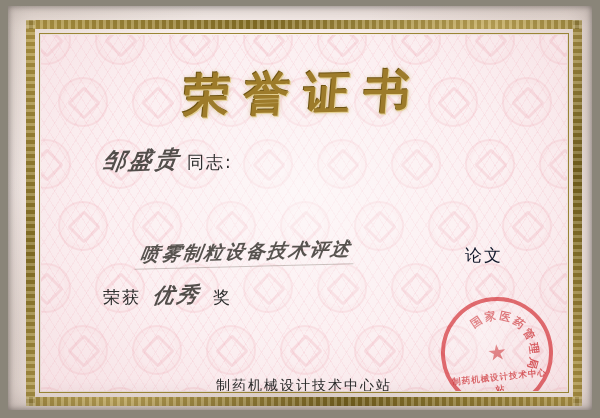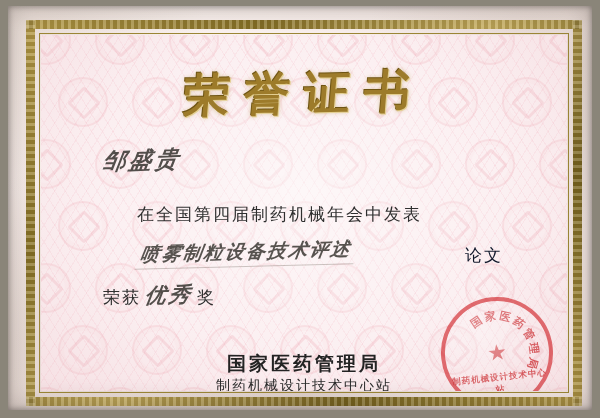--- a/index.html
+++ b/index.html
@@ -165,21 +165,21 @@
     font-size: 19px; letter-spacing: 2px; color: #3b3833;
     transform: skewX(-10deg) rotate(-1.5deg);
     opacity: .85;
     border-bottom: 1px solid rgba(90,80,70,.35);
     padding: 0 4px 1px 4px;
   }
   .lunwen { font-size: 17px; letter-spacing: 2px; color:#0f172a; }
 
   .award-row {
     top: 246px; left: 62px;
-    display: flex; align-items: flex-end; gap: 4px;
+    display: flex; align-items: flex-end; gap: 12px;
   }
   .award-label { font-size: 17px; letter-spacing: 2px; color:#2f2f2f; }
   .award-hand { font-size: 21px; }
   .award-suffix { font-size: 17px; letter-spacing: 2px; color:#2f2f2f; }
 
   .motto {
     top: 284px; left: 0; right: 0;
     text-align: center;
     font-size: 16px; letter-spacing: 3px; color: #2f2f2f;
   }
@@ -314,37 +314,36 @@
         </div>
       <div class="guilloche"></div>
       <div class="field-vignette"></div>
 
       <div class="content">
 
         <div class="title">荣誉证书</div>
 
         <div class="line name-row">
           <span class="handwrite name-hand">邹盛贵</span>
-        </div>
-
-        <div class="line body1">在全国第四届制药机械年会中发表</div>
+          <span class="comrade">同志:</span>
+        </div>
+
 
         <div class="line paper-row">
           <span class="paper-title">喷雾制粒设备技术评述</span>
           <span class="lunwen">论文</span>
         </div>
 
         <div class="line award-row">
           <span class="award-label">荣获</span>
           <span class="handwrite award-hand">优秀</span>
           <span class="award-suffix">奖</span>
         </div>
 
 
-        <div class="line org1">国家医药管理局</div>
         <div class="line org2">制药机械设计技术中心站</div>
 
         <div class="seal">
           <div class="ring-text" id="sealring">
               <span class="ct" style="transform: translate(-17.3704px, -32.6691px) rotate(-28deg) translate(-50%, -50%);">国</span>
               <span class="ct" style="transform: translate(-3.01027px, -36.8773px) rotate(-4.66667deg) translate(-50%, -50%);">家</span>
               <span class="ct" style="transform: translate(11.8423px, -35.0537px) rotate(18.6667deg) translate(-50%, -50%);">医</span>
               <span class="ct" style="transform: translate(24.7578px, -27.4964px) rotate(42deg) translate(-50%, -50%);">药</span>
               <span class="ct" style="transform: translate(33.6238px, -15.4415px) rotate(65.3333deg) translate(-50%, -50%);">管</span>
               <span class="ct" style="transform: translate(36.99px, -0.860951px) rotate(88.6667deg) translate(-50%, -50%);">理</span>

